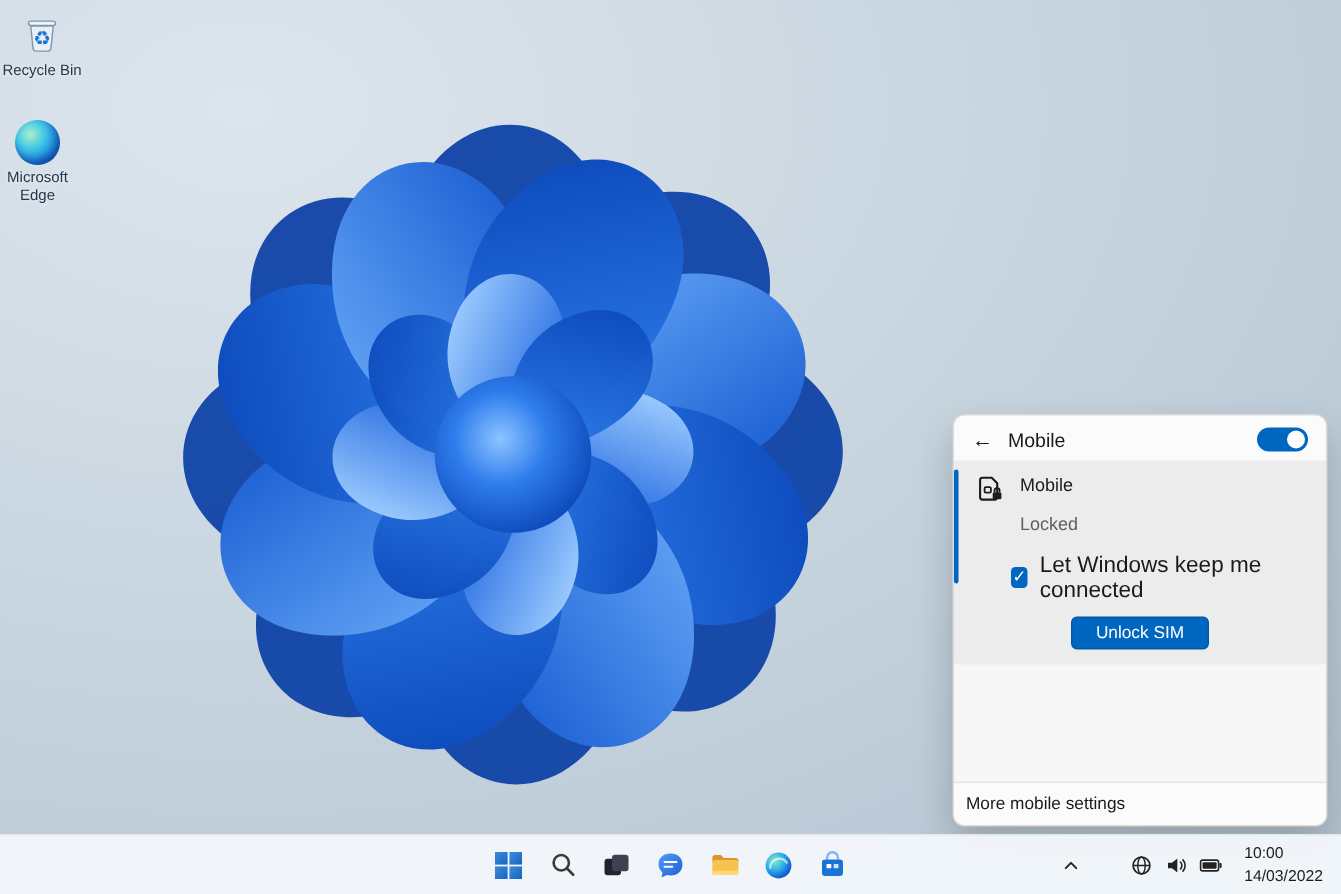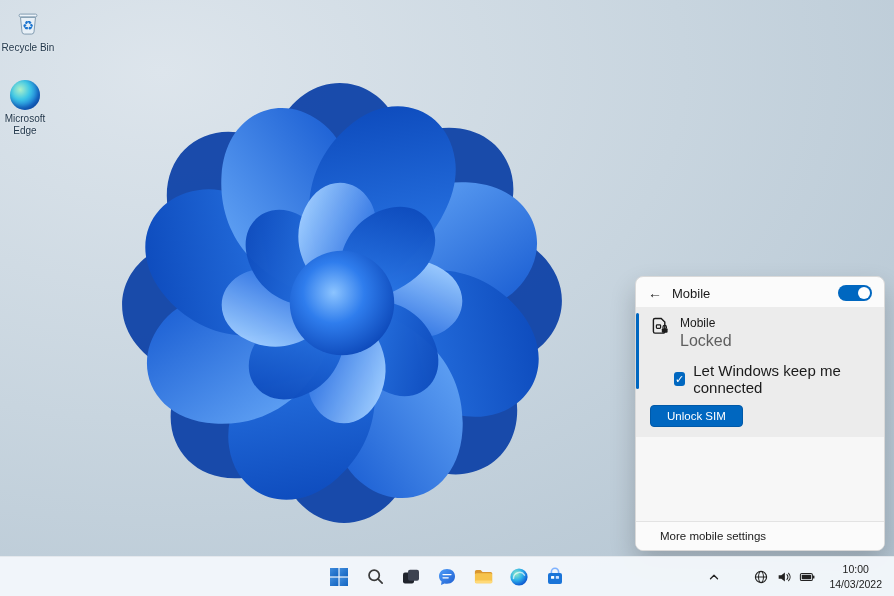--- a/index.html
+++ b/index.html
@@ -25,42 +25,42 @@
     display:flex;flex-direction:column;overflow:hidden}
   .flyout-header{height:30px;display:flex;align-items:center;gap:10px;padding:2px 12px 0 12px;flex:0 0 auto}
   .back{font-size:14px;color:#1a1a1a;line-height:1;cursor:pointer}
   .flyout-title{font-size:13px;color:#1a1a1a}
   .toggle{margin-left:auto;width:34px;height:16px;border-radius:9px;background:#0067c0;position:relative;cursor:pointer}
   .toggle .knob{position:absolute;right:2px;top:2px;width:12px;height:12px;border-radius:50%;background:#fff}
   .card{background:#ececec;position:relative;padding:9px 14px 10px 14px;flex:0 0 auto}
   .accent-bar{position:absolute;left:0;top:6px;width:3px;height:76px;border-radius:2px;background:#0067c0}
   .sim-row{display:flex;gap:10px;align-items:flex-start}
   .sim-texts .t{font-size:12px;color:#1a1a1a}
-  .sim-texts .s{font-size:16px;color:#5f5f5f;margin-top:2px}
+  .sim-texts .s{font-size:12px;color:#5f5f5f;margin-top:12px}
   .chk-row{display:flex;align-items:center;gap:8px;margin:12px 0 0 24px;cursor:pointer}
   .chk{width:14px;height:14px;border-radius:3px;background:#0067c0;color:#fff;font-size:11px;
     display:flex;align-items:center;justify-content:center;line-height:1}
   .chk-lbl{font-size:15px;color:#1a1a1a}
-  .btn-row{display:flex;justify-content:flex-start;margin-top:9px}
+  .btn-row{display:flex;justify-content:center;margin-top:9px}
   .unlock-btn{background:#0067c0;color:#fff;font-size:11.5px;border:1px solid #0059a8;border-radius:4px;
     padding:4px 16px;font-family:inherit;cursor:pointer}
   .flyout-fill{flex:1;background:#f7f7f7}
-  .flyout-footer{border-top:1px solid #e3e3e3;background:#fbfbfb;padding:8px 24px;font-size:11.5px;color:#1a1a1a;cursor:pointer}
+  .flyout-footer{border-top:1px solid #e3e3e3;background:#fbfbfb;padding:8px 8px;font-size:11.5px;color:#1a1a1a;cursor:pointer}
 
   
   .taskbar{position:absolute;left:0;right:0;bottom:0;height:40px;background:rgba(243,247,251,.96);
     border-top:1px solid rgba(0,0,0,.05)}
   .tb-center{position:absolute;left:50%;top:0;height:100%;transform:translateX(-50%);
     display:flex;align-items:center;gap:6px}
   .tb-btn{width:30px;height:30px;border-radius:5px;display:flex;align-items:center;justify-content:center;cursor:pointer}
   .tray{position:absolute;right:4px;top:0;height:100%;display:flex;align-items:center}
   .chev{width:24px;height:24px;display:flex;align-items:center;justify-content:center;border-radius:5px;
     margin-right:20px;cursor:pointer}
   .tray-icons{display:flex;align-items:center;gap:7px;padding:5px 7px;border-radius:5px;cursor:pointer}
-  .clock{display:flex;flex-direction:column;align-items:center;justify-content:center;
+  .clock{display:flex;flex-direction:column;align-items:flex-start;justify-content:center;
     font-size:10.5px;color:#1b1b1b;line-height:1.35;padding:3px 8px 3px 6px;border-radius:5px;cursor:pointer}
 </style>
 </head>
 <body>
 
 <div class="desktop">
 
   <svg class="bloom" viewBox="0 0 470 494" aria-hidden="true">
     <defs>
       <radialGradient id="blmCore" cx="42%" cy="40%" r="65%">

